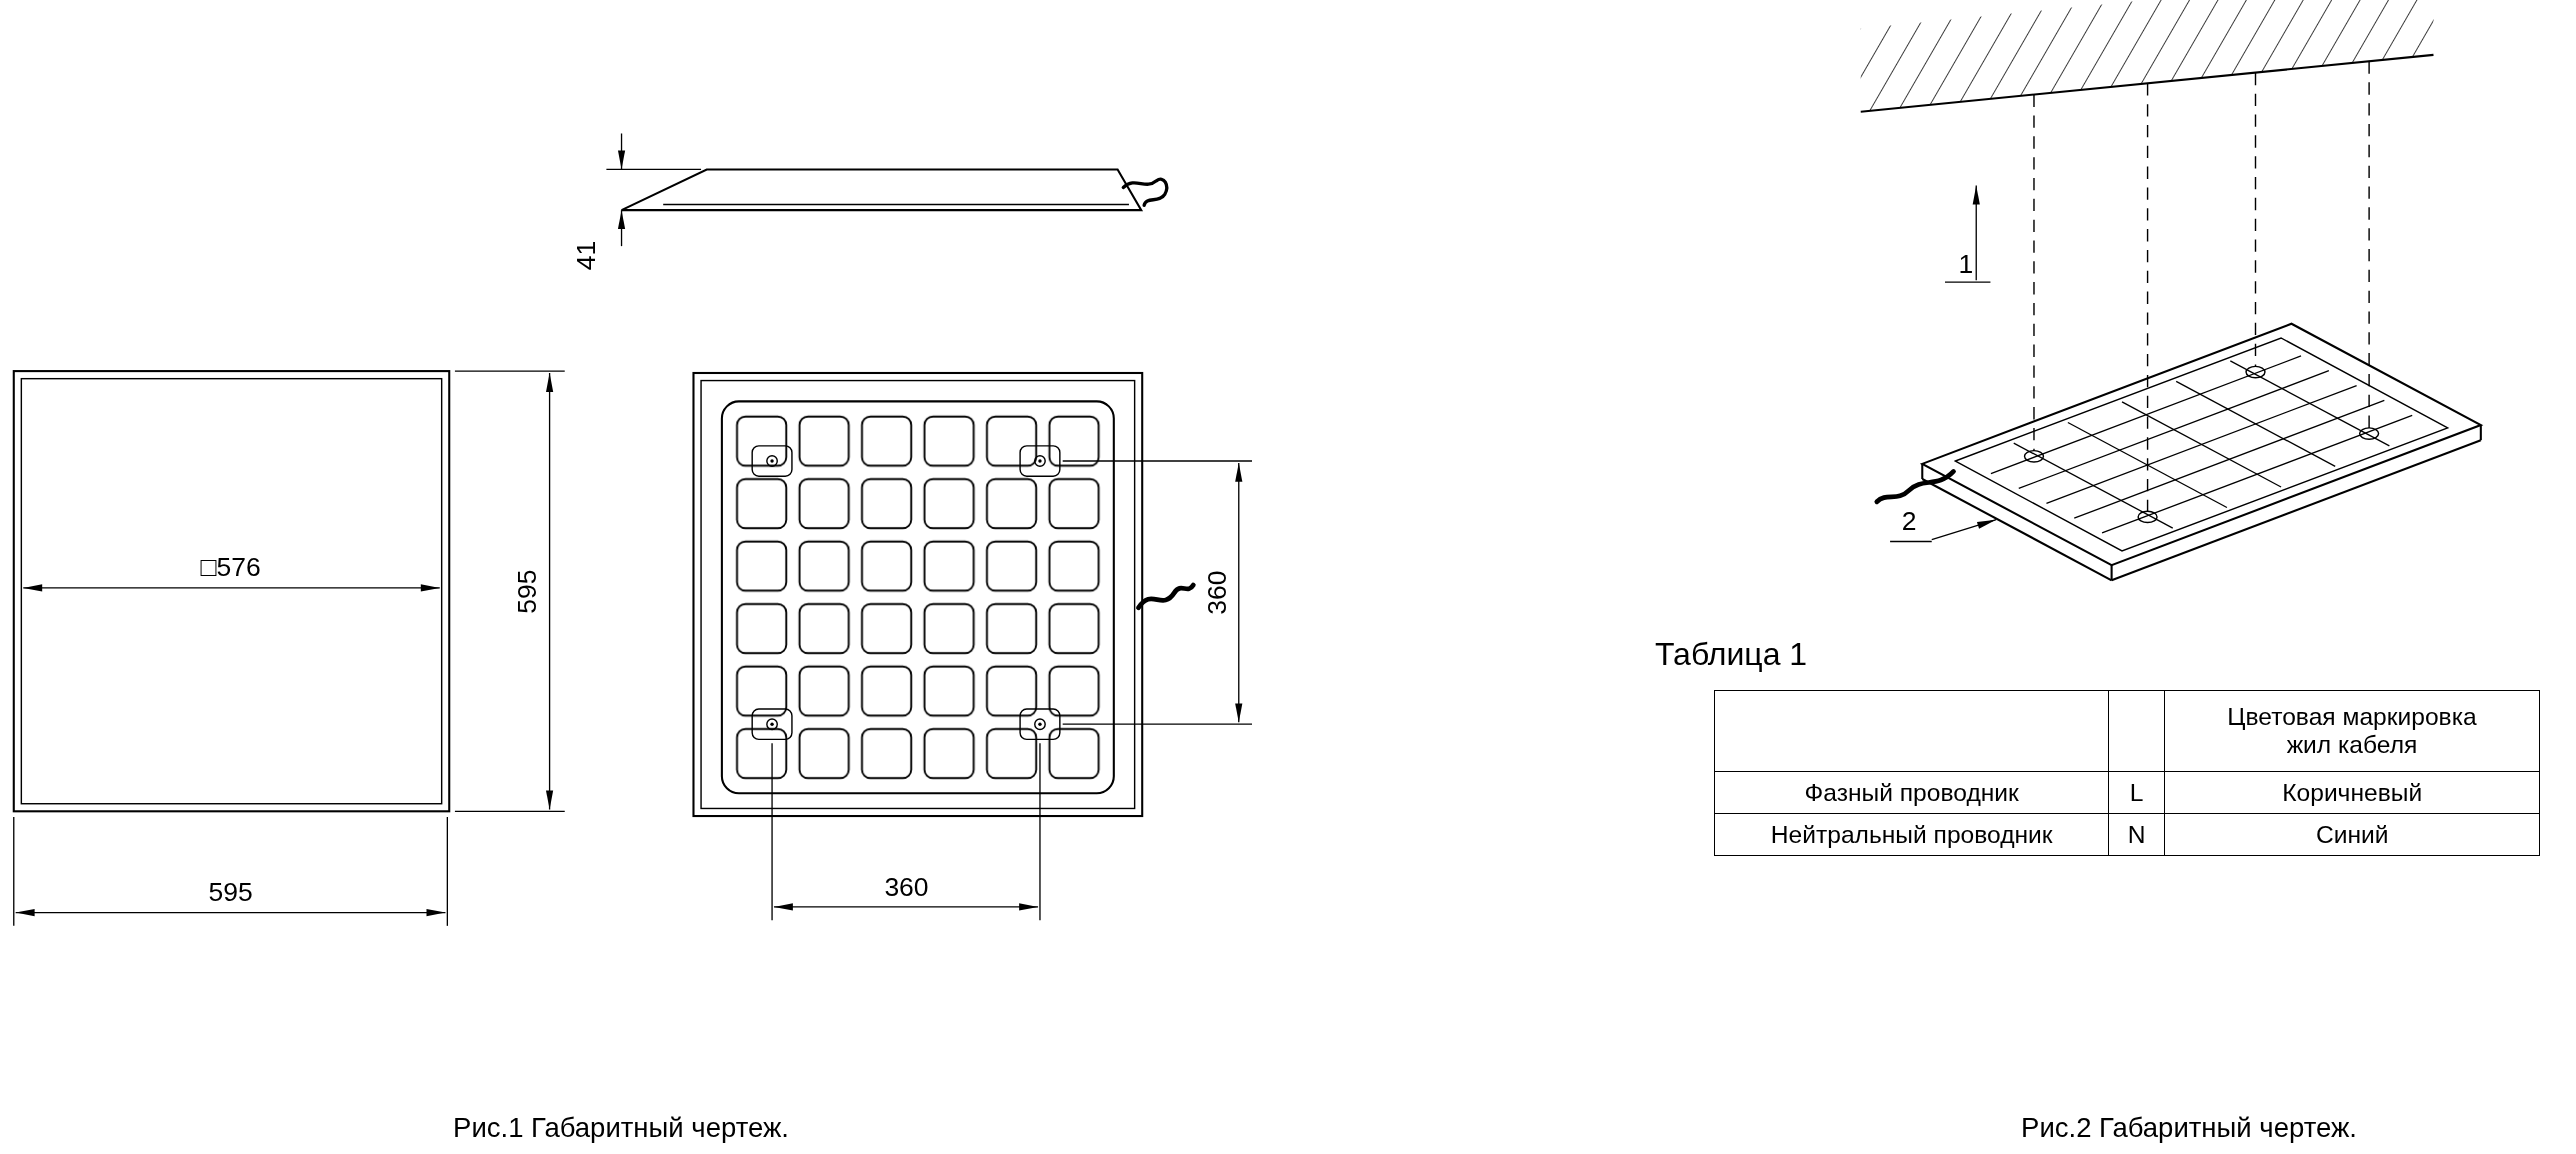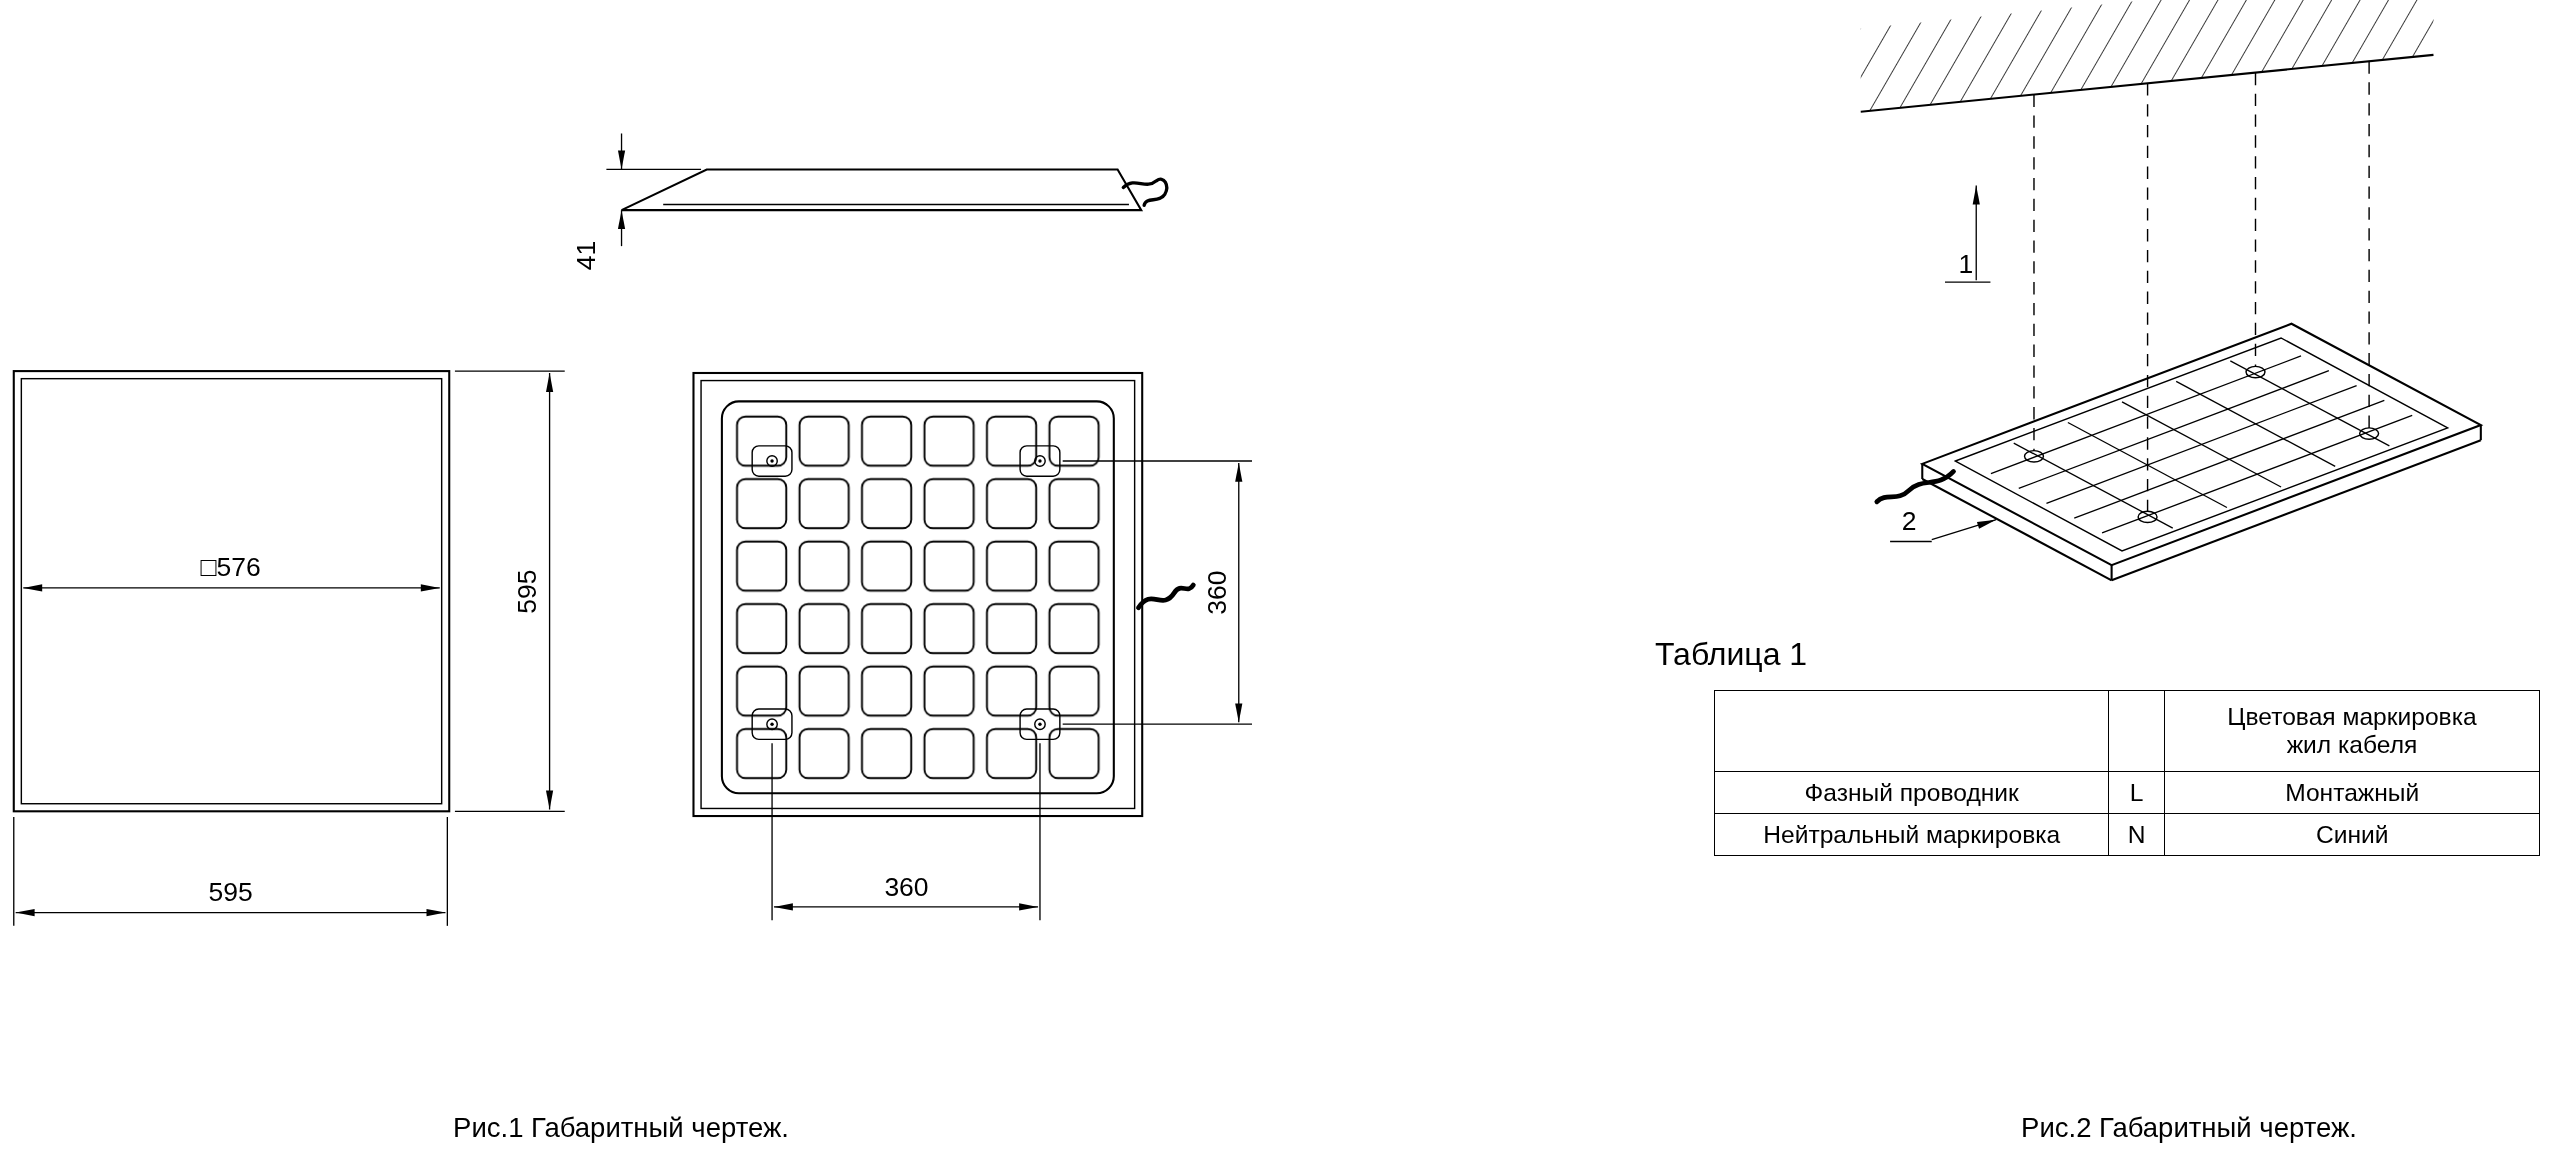--- a/index.html
+++ b/index.html
@@ -163,24 +163,24 @@
     <tbody>
         <tr class="row-head">
       <td class="tc1"></td>
       <td class="tc2"></td>
       <td class="tc3">Цветовая маркировка
 жил кабеля</td>
     </tr>
     <tr class="row-data">
       <td class="tc1">Фазный проводник</td>
       <td class="tc2">L</td>
-      <td class="tc3">Монтажный</td>
+      <td class="tc3">Коричневый</td>
     </tr>
     <tr class="row-data">
-      <td class="tc1">Нейтральный маркировка</td>
+      <td class="tc1">Нейтральный проводник</td>
       <td class="tc2">N</td>
       <td class="tc3">Синий</td>
     </tr>
   </tbody>
     </table>
 
   <div class="caption caption-fig1">Рис.1 Габаритный чертеж.</div>
   <div class="caption caption-fig2">Рис.2 Габаритный чертеж.</div>
 
 </div>

